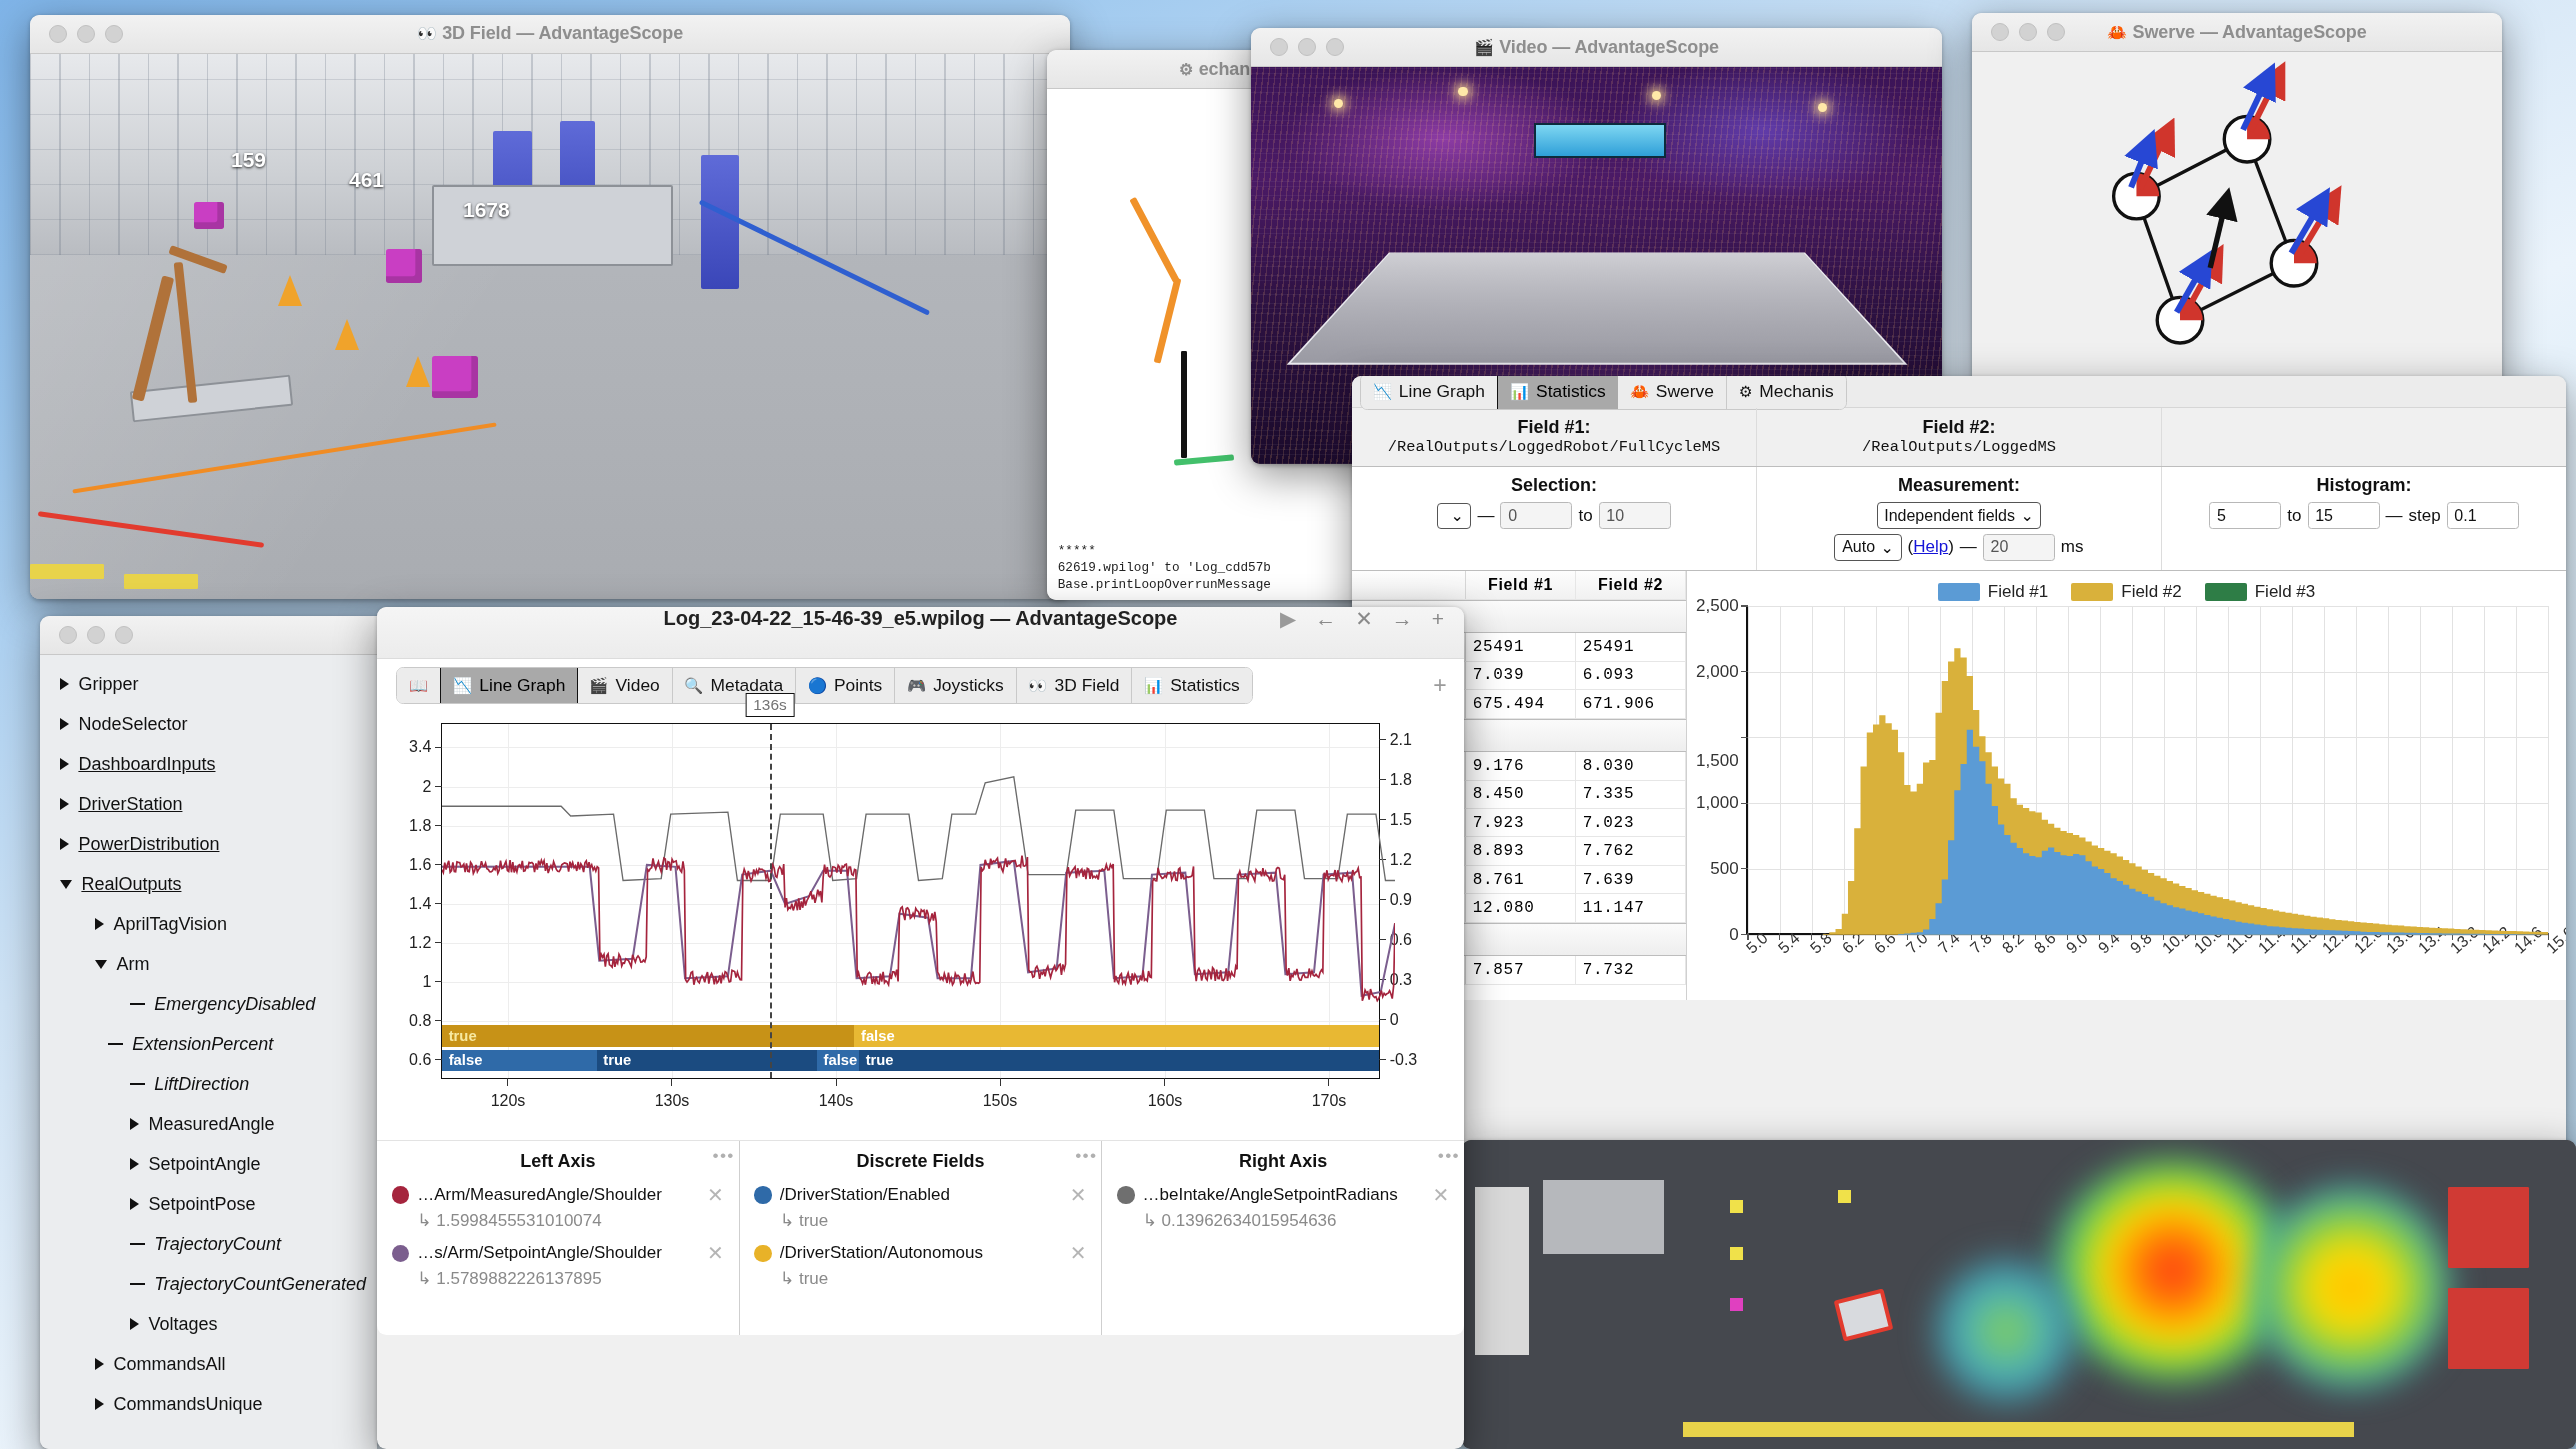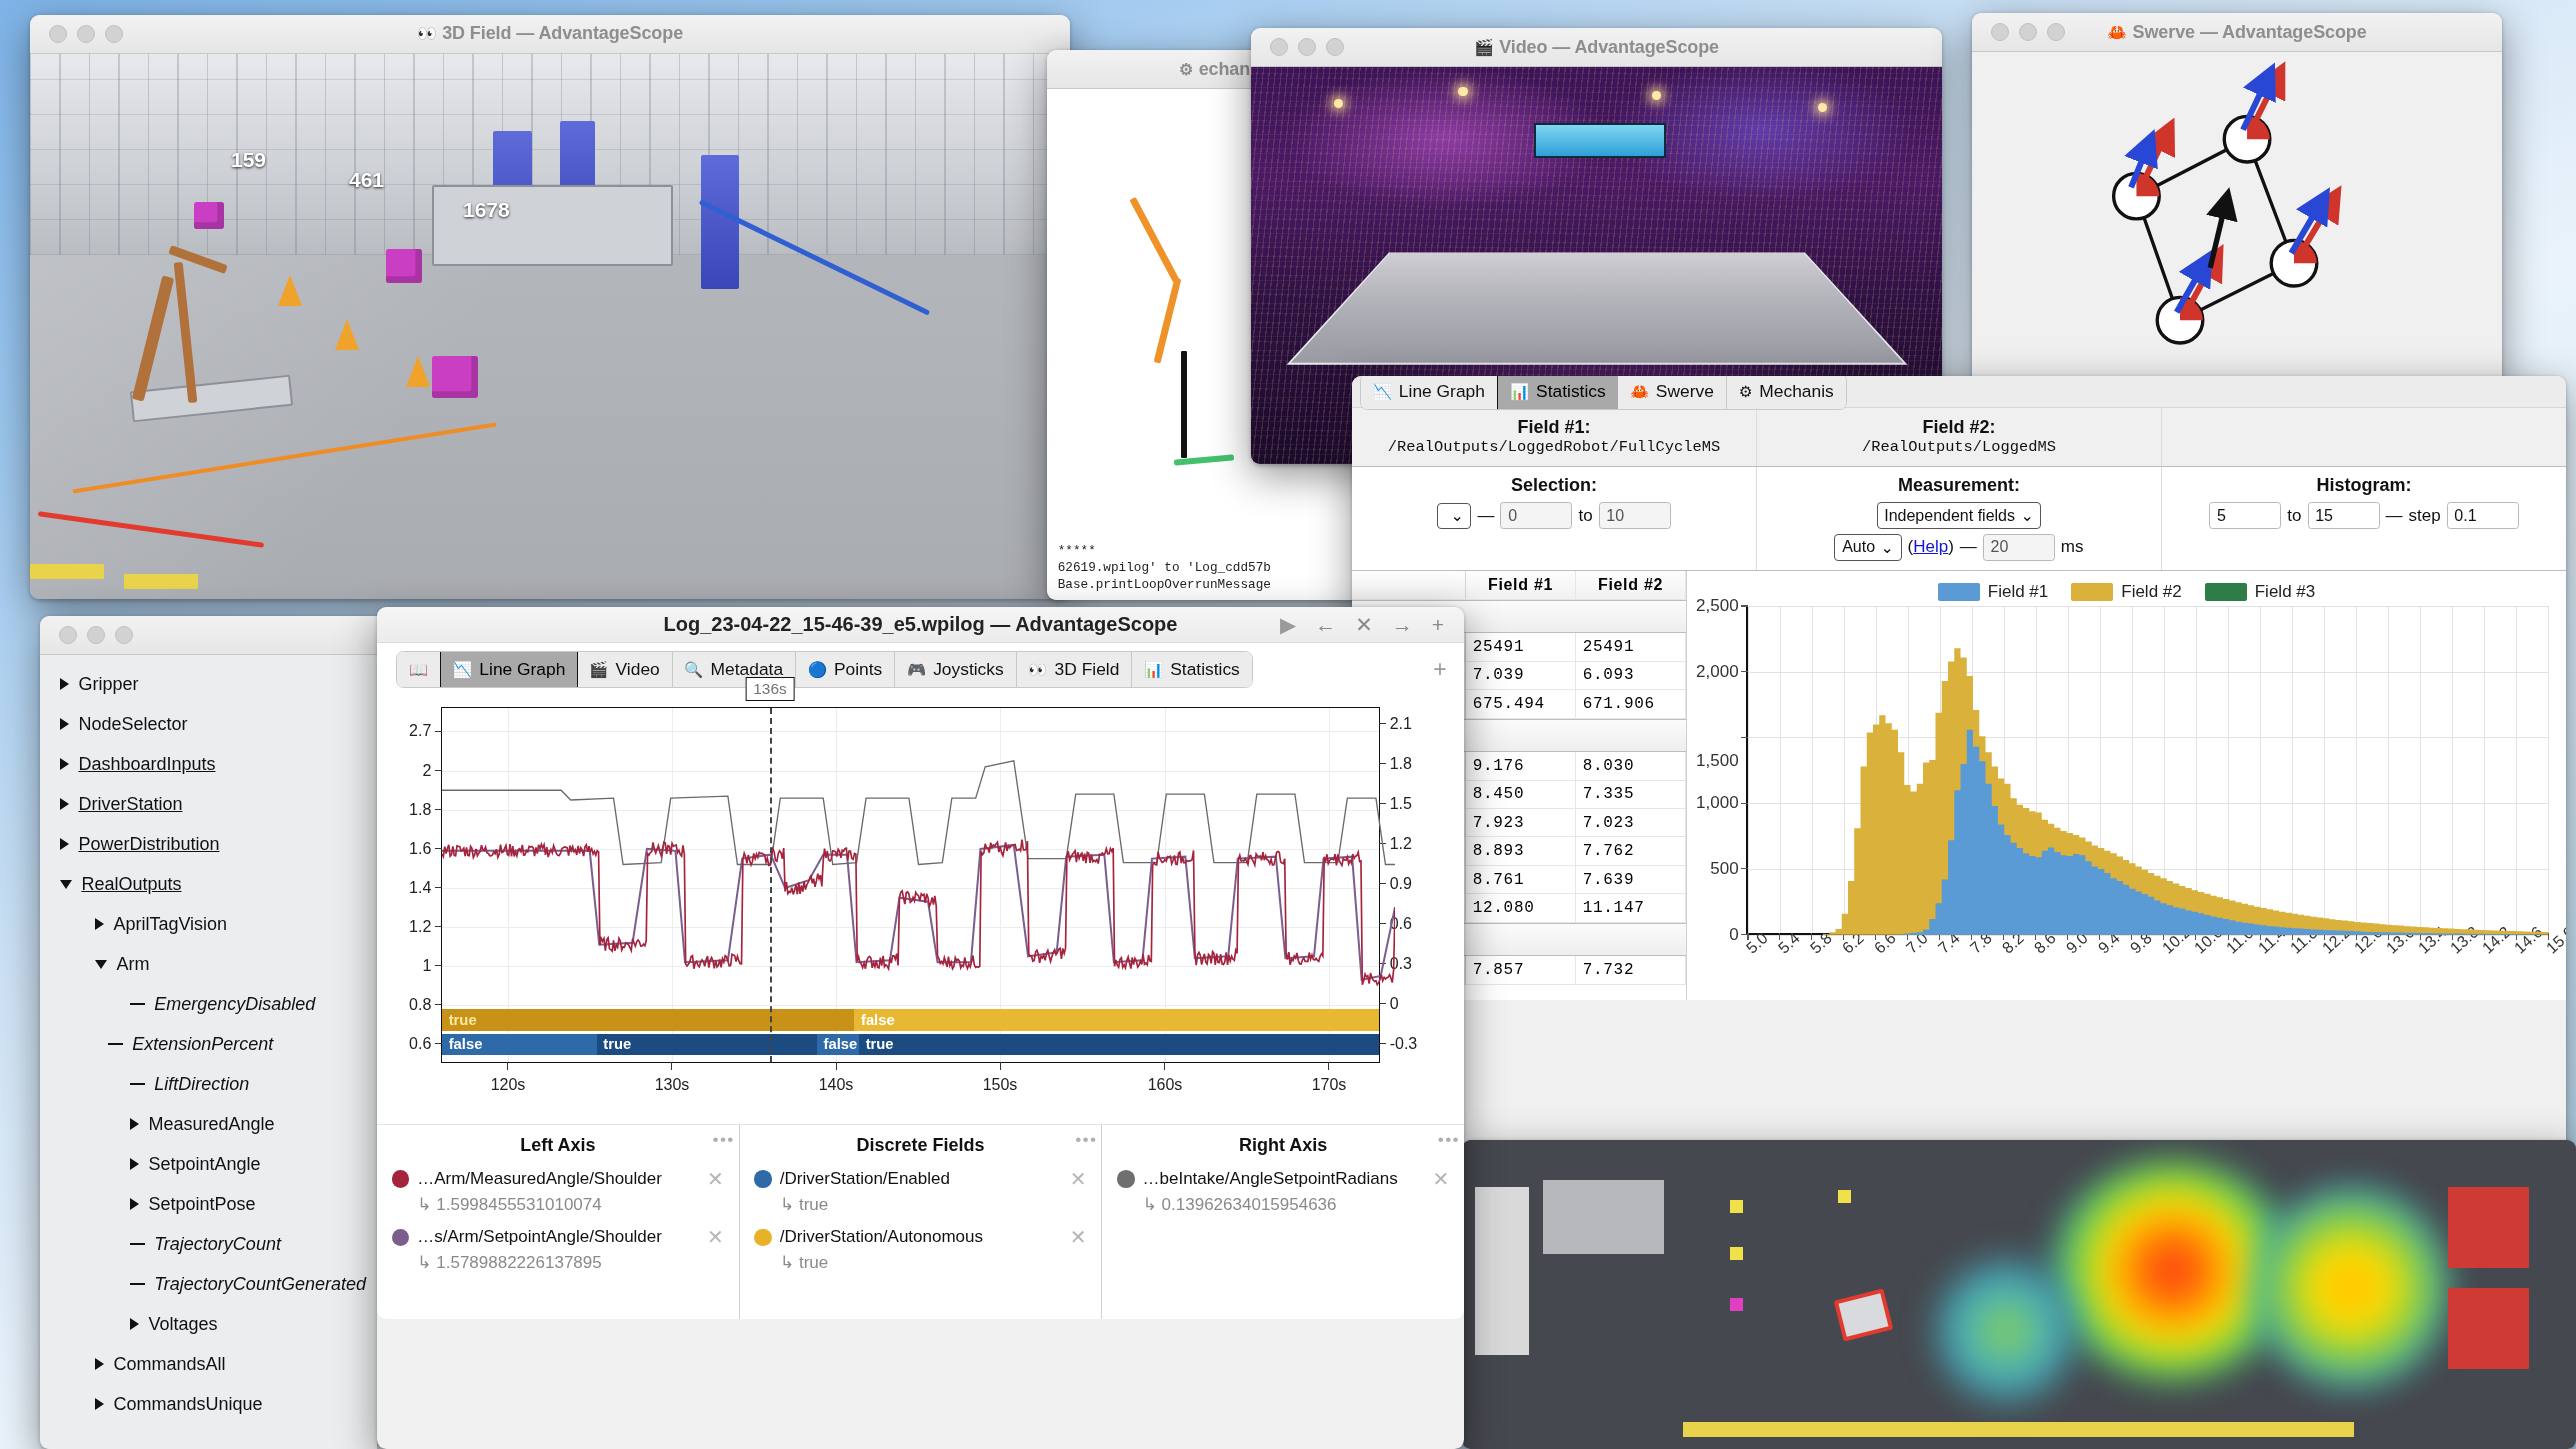--- a/index.html
+++ b/index.html
@@ -153,21 +153,21 @@
   .hm-blob { position:absolute; border-radius:50%; filter:blur(16px); }
   .hm-tile { position:absolute; background:#d9d9d9; }
   .hm-yellow { position:absolute; width:13.4px; height:13.4px; background:#f0e14a; }
   .hm-pink { position:absolute; width:13.4px; height:13.4px; background:#e040c0; }
   .hm-red { position:absolute; background:#d03a34; border-radius:1.3px; }
   .hm-robot { position:absolute; width:51px; height:42px; border:4px solid #e23b2e;
      background:#d8dade; border-radius:2.7px; }
 
   
   #wline { left:377px; top:607px; width:1087px; height:842px; }
-  .lg-title { height:36px; display:flex; align-items:center; justify-content:center;
+  .lg-title { height:52px; display:flex; justify-content:center;
      position:relative; background:linear-gradient(#f5f5f5,#ececec);
      border-bottom:0.7px solid #dcdcdc; border-radius:9.4px 9.4px 0 0; }
   .lg-title .t { font-size:20px; font-weight:bold; color:#222; }
   .lg-ctrls { position:absolute; right:20px; display:flex; gap:19px; align-items:center;
      font-size:21px; color:#8a8a8a; }
   .lg-ctrls .play { color:#9a9a9a; }
   .tabbar { display:flex; align-items:center; padding:8px 0 6.7px 19px; background:#fff; gap:0; }
   .tabs { display:flex; border-radius:7.4px; overflow:hidden; border:0.7px solid #c9c9c9; }
   .tab { padding:6.7px 12px; font-size:17.4px; background:#ececec; color:#111;
      border-right:0.7px solid #c9c9c9; display:flex; align-items:center; gap:6.7px; white-space:nowrap; }
@@ -775,21 +775,21 @@
           <span class="ico">📊</span>
           <span>Statistics</span>
         </div>
       </div>
   <span class="plus">+</span>
     </div>
 
   <div class="graph-wrap">
     <div class="gplot" id="gplot">
         <div class="gh" style="top: 23.4px;"></div>
-        <div class="gyl" style="top: 23.4px;">2.7</div>
+        <div class="gyl" style="top: 23.4px;">3.4</div>
         <div class="gtl" style="top: 23px;"></div>
         <div class="gh" style="top: 63px;"></div>
         <div class="gyl" style="top: 63px;">2</div>
         <div class="gtl" style="top: 62px;"></div>
         <div class="gh" style="top: 102px;"></div>
         <div class="gyl" style="top: 102px;">1.8</div>
         <div class="gtl" style="top: 101px;"></div>
         <div class="gh" style="top: 141px;"></div>
         <div class="gyl" style="top: 141px;">1.6</div>
         <div class="gtl" style="top: 140px;"></div>

